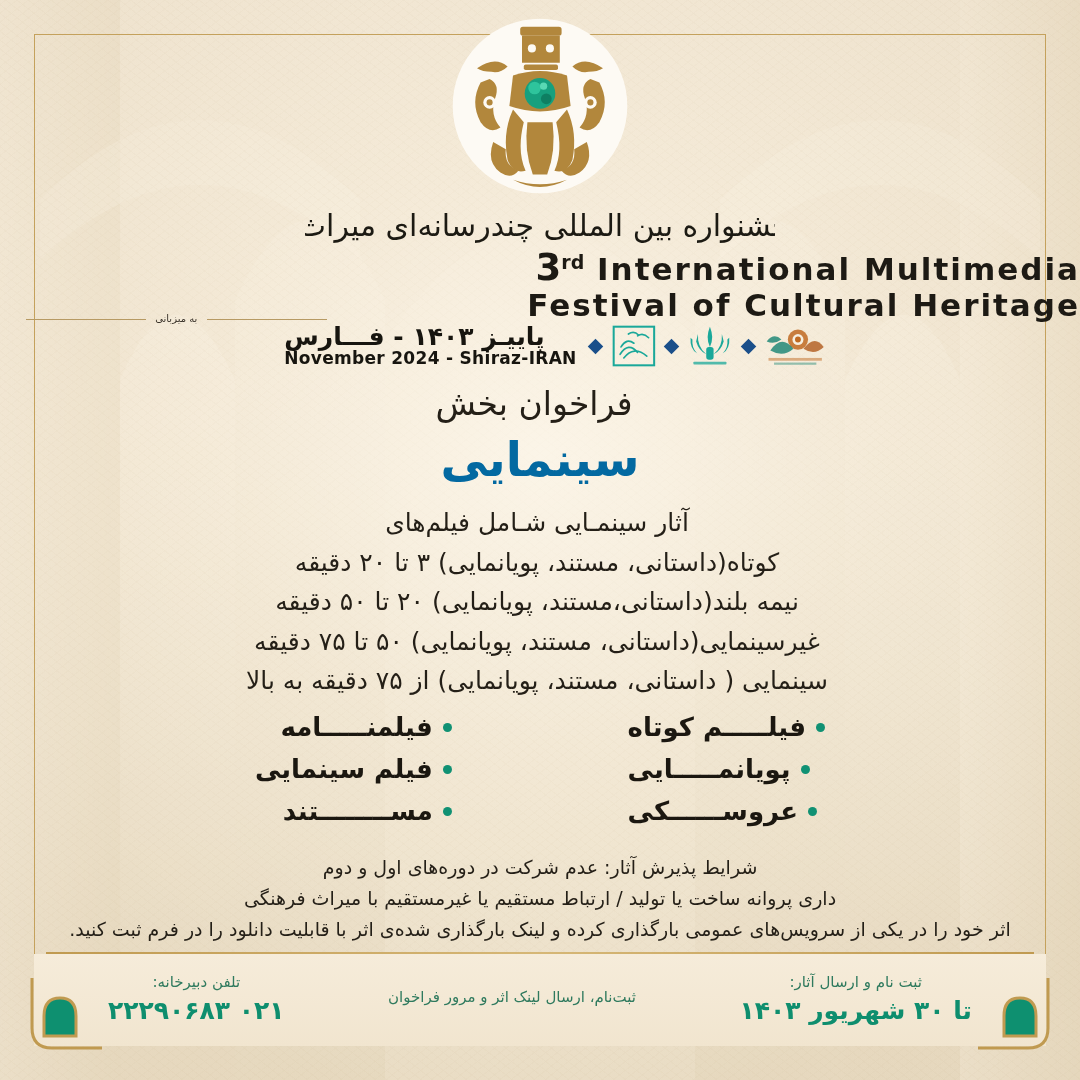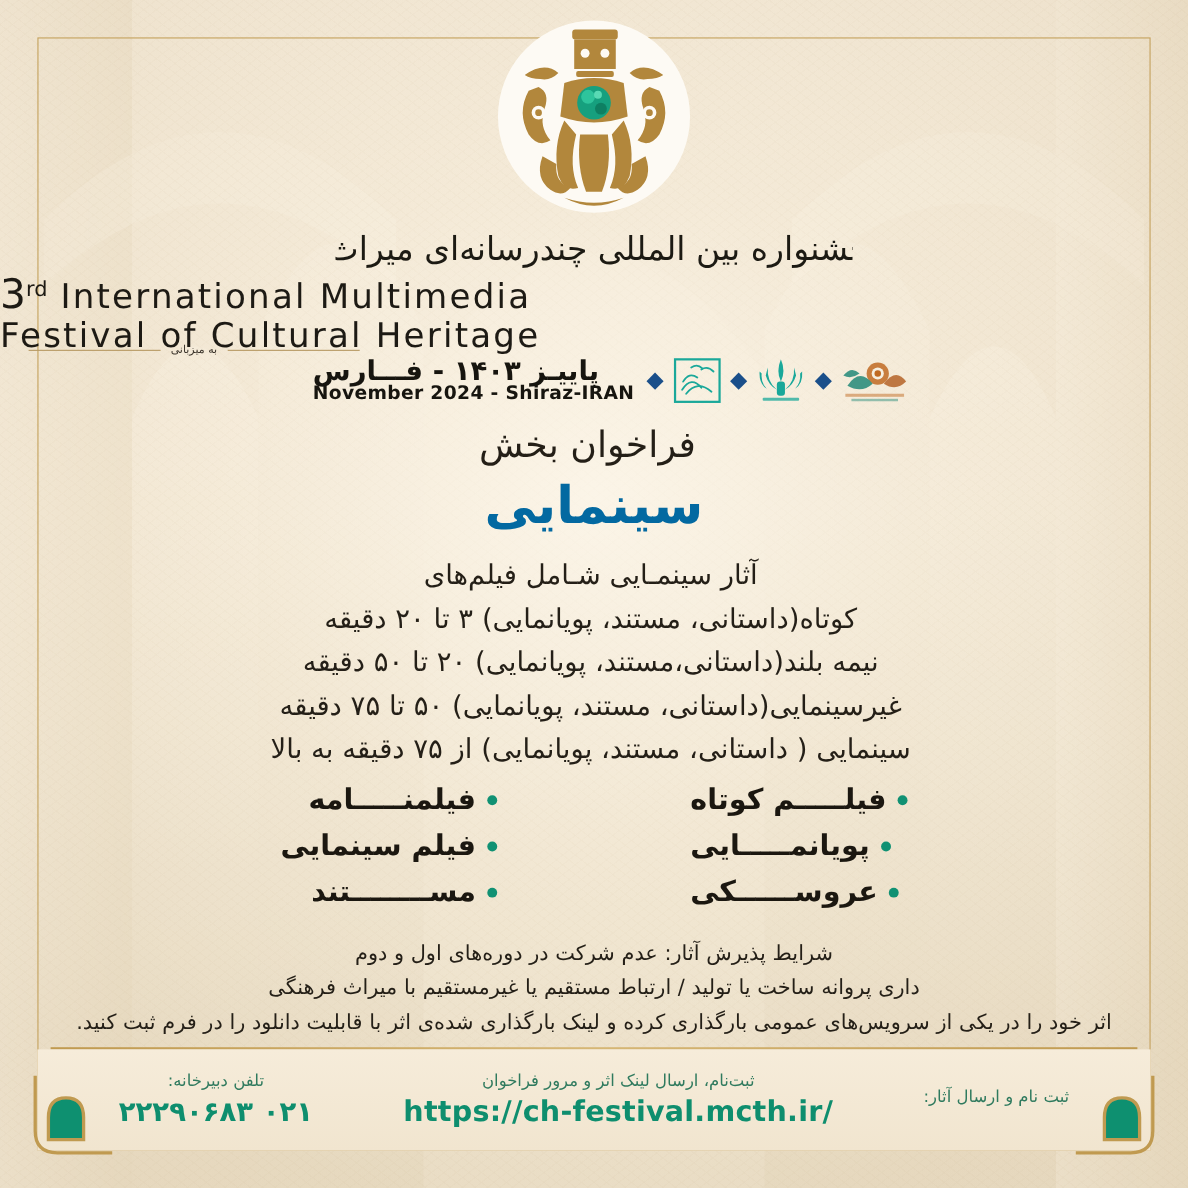--- a/index.html
+++ b/index.html
@@ -50,24 +50,24 @@
 
   
   .fa-title{
     position:absolute;left:0;right:0;top:196px;text-align:center;
     height:60px;
   }
   .fa-title svg{display:block;margin:0 auto;}
 
   
   .en-title{
-    position:absolute;left:0;right:0;top:248px;text-align:left;
+    position:absolute;left:0;right:0;top:248px;text-align:right;
     direction:ltr;color:#1d1a14;
     font-family:"DejaVu Sans","Liberation Sans",sans-serif;
-    font-weight:400;letter-spacing:2.0px;line-height:1.06;
+    font-weight:700;letter-spacing:2.0px;line-height:1.06;
   }
   .en-line1{font-size:31px;}
   .en-line1 .ord{font-size:19px;vertical-align:super;letter-spacing:0;}
   .en-line1 .big3{font-size:37px;letter-spacing:0;}
   .en-line2{font-size:31px;margin-top:2px;}
 
   
   .hosted{
     position:absolute;left:0;right:0;top:313px;text-align:left;
     font-size:10px;color:#3a332a;margin-left:20px;
@@ -357,25 +357,25 @@
       <div class="ln">داری پروانه ساخت یا تولید / ارتباط مستقیم یا غیرمستقیم با میراث فرهنگی</div>
       <div class="ln">اثر خود را در یکی از سرویس‌های عمومی بارگذاری کرده و لینک بارگذاری شده‌ی اثر با قابلیت دانلود را در فرم ثبت کنید.</div>
     </div>
 
     <div class="divider"></div>
     <div class="footer">
       <div class="footer-inner">
 
         <div class="fcol">
           <div class="flabel">ثبت نام و ارسال آثار:</div>
+          <div class="fvalue">تا ۳۰ شهریور ۱۴۰۳</div>
         </div>
 
         <div class="fcol">
           <div class="flabel">ثبت‌نام، ارسال لینک اثر و مرور فراخوان</div>
-          <div class="fvalue url">https://ch-festival.mcth.ir/</div>
         </div>
 
         <div class="fcol">
           <div class="flabel">تلفن دبیرخانه:</div>
           <div class="fvalue">۰۲۱ ۲۲۲۹۰۶۸۳</div>
         </div>
 
       </div>
     </div>
 

